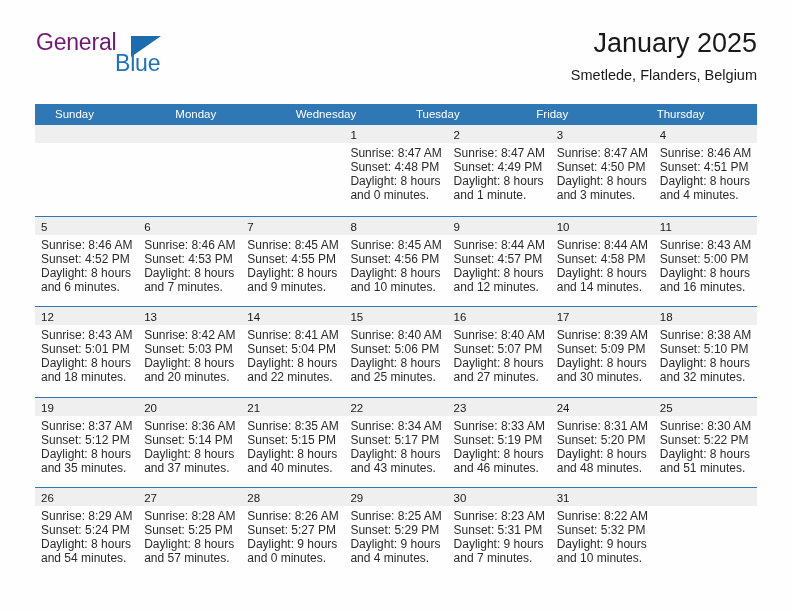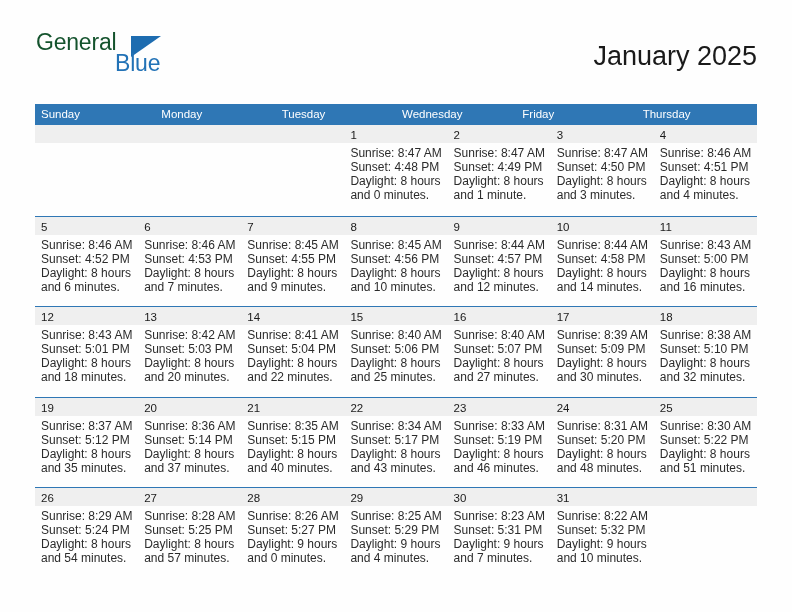--- a/index.html
+++ b/index.html
@@ -34,21 +34,21 @@
     left: 0;
     top: 0;
     width: 180px;
     height: 56px;
   }
   .logo-general {
     position: absolute;
     left: 1px;
     top: 3px;
     font-size: 23px;
-    color: #14532d;
+    color: #701a75;
     letter-spacing: -0.2px;
     line-height: 1;
   }
   .logo-blue {
     position: absolute;
     left: 56px;
     top: 24px;
     font-size: 23px;
     color: #2272b6;
     letter-spacing: -0.2px;
@@ -68,21 +68,20 @@
     position: absolute;
     right: 0;
     top: 0;
     text-align: right;
   }
   .cal-title {
     font-size: 27px;
     color: #1a1a1a;
     line-height: 1.18;
     white-space: nowrap;
-    margin-top: 13px;
   }
   .cal-subtitle {
     margin-top: 7px;
     font-size: 14.5px;
     color: #1a1a1a;
     line-height: 1.2;
     white-space: nowrap;
   }
 
   
@@ -95,21 +94,21 @@
   .dow-row {
     display: flex;
     background: #2f77b5;
     height: 21px;
   }
   .dow-cell {
     flex: 1 1 0;
     color: #ffffff;
     font-size: 11.5px;
     line-height: 21px;
-    padding-left: 6px;
+    padding-left: 20px;
     box-sizing: border-box;
     overflow: hidden;
     white-space: nowrap;
   }
 
   .week-row {
     display: flex;
     border-top: 1.5px solid #2f77b5;
     height: 90.5px;
     box-sizing: border-box;
@@ -152,31 +151,32 @@
   <div class="header">
 
     <div class="logo">
       <span class="logo-general">General</span>
       <span class="logo-triangle"></span>
       <span class="logo-blue">Blue</span>
     </div>
 
     <div class="title-block">
       <div class="cal-title">January 2025</div>
+      <div class="cal-subtitle">Smetlede, Flanders, Belgium</div>
     </div>
 
   </div>
 
   <div class="calendar">
 
     <div class="dow-row">
       <div class="dow-cell">Sunday</div>
       <div class="dow-cell">Monday</div>
+      <div class="dow-cell">Wednesday</div>
       <div class="dow-cell">Tuesday</div>
-      <div class="dow-cell">Wednesday</div>
       <div class="dow-cell">Friday</div>
       <div class="dow-cell">Thursday</div>
     </div>
 
     <div class="week-row first">
       <div class="day-cell empty">
         <div class="day-band"><span class="day-num"></span></div>
 
       </div>
       <div class="day-cell empty">

